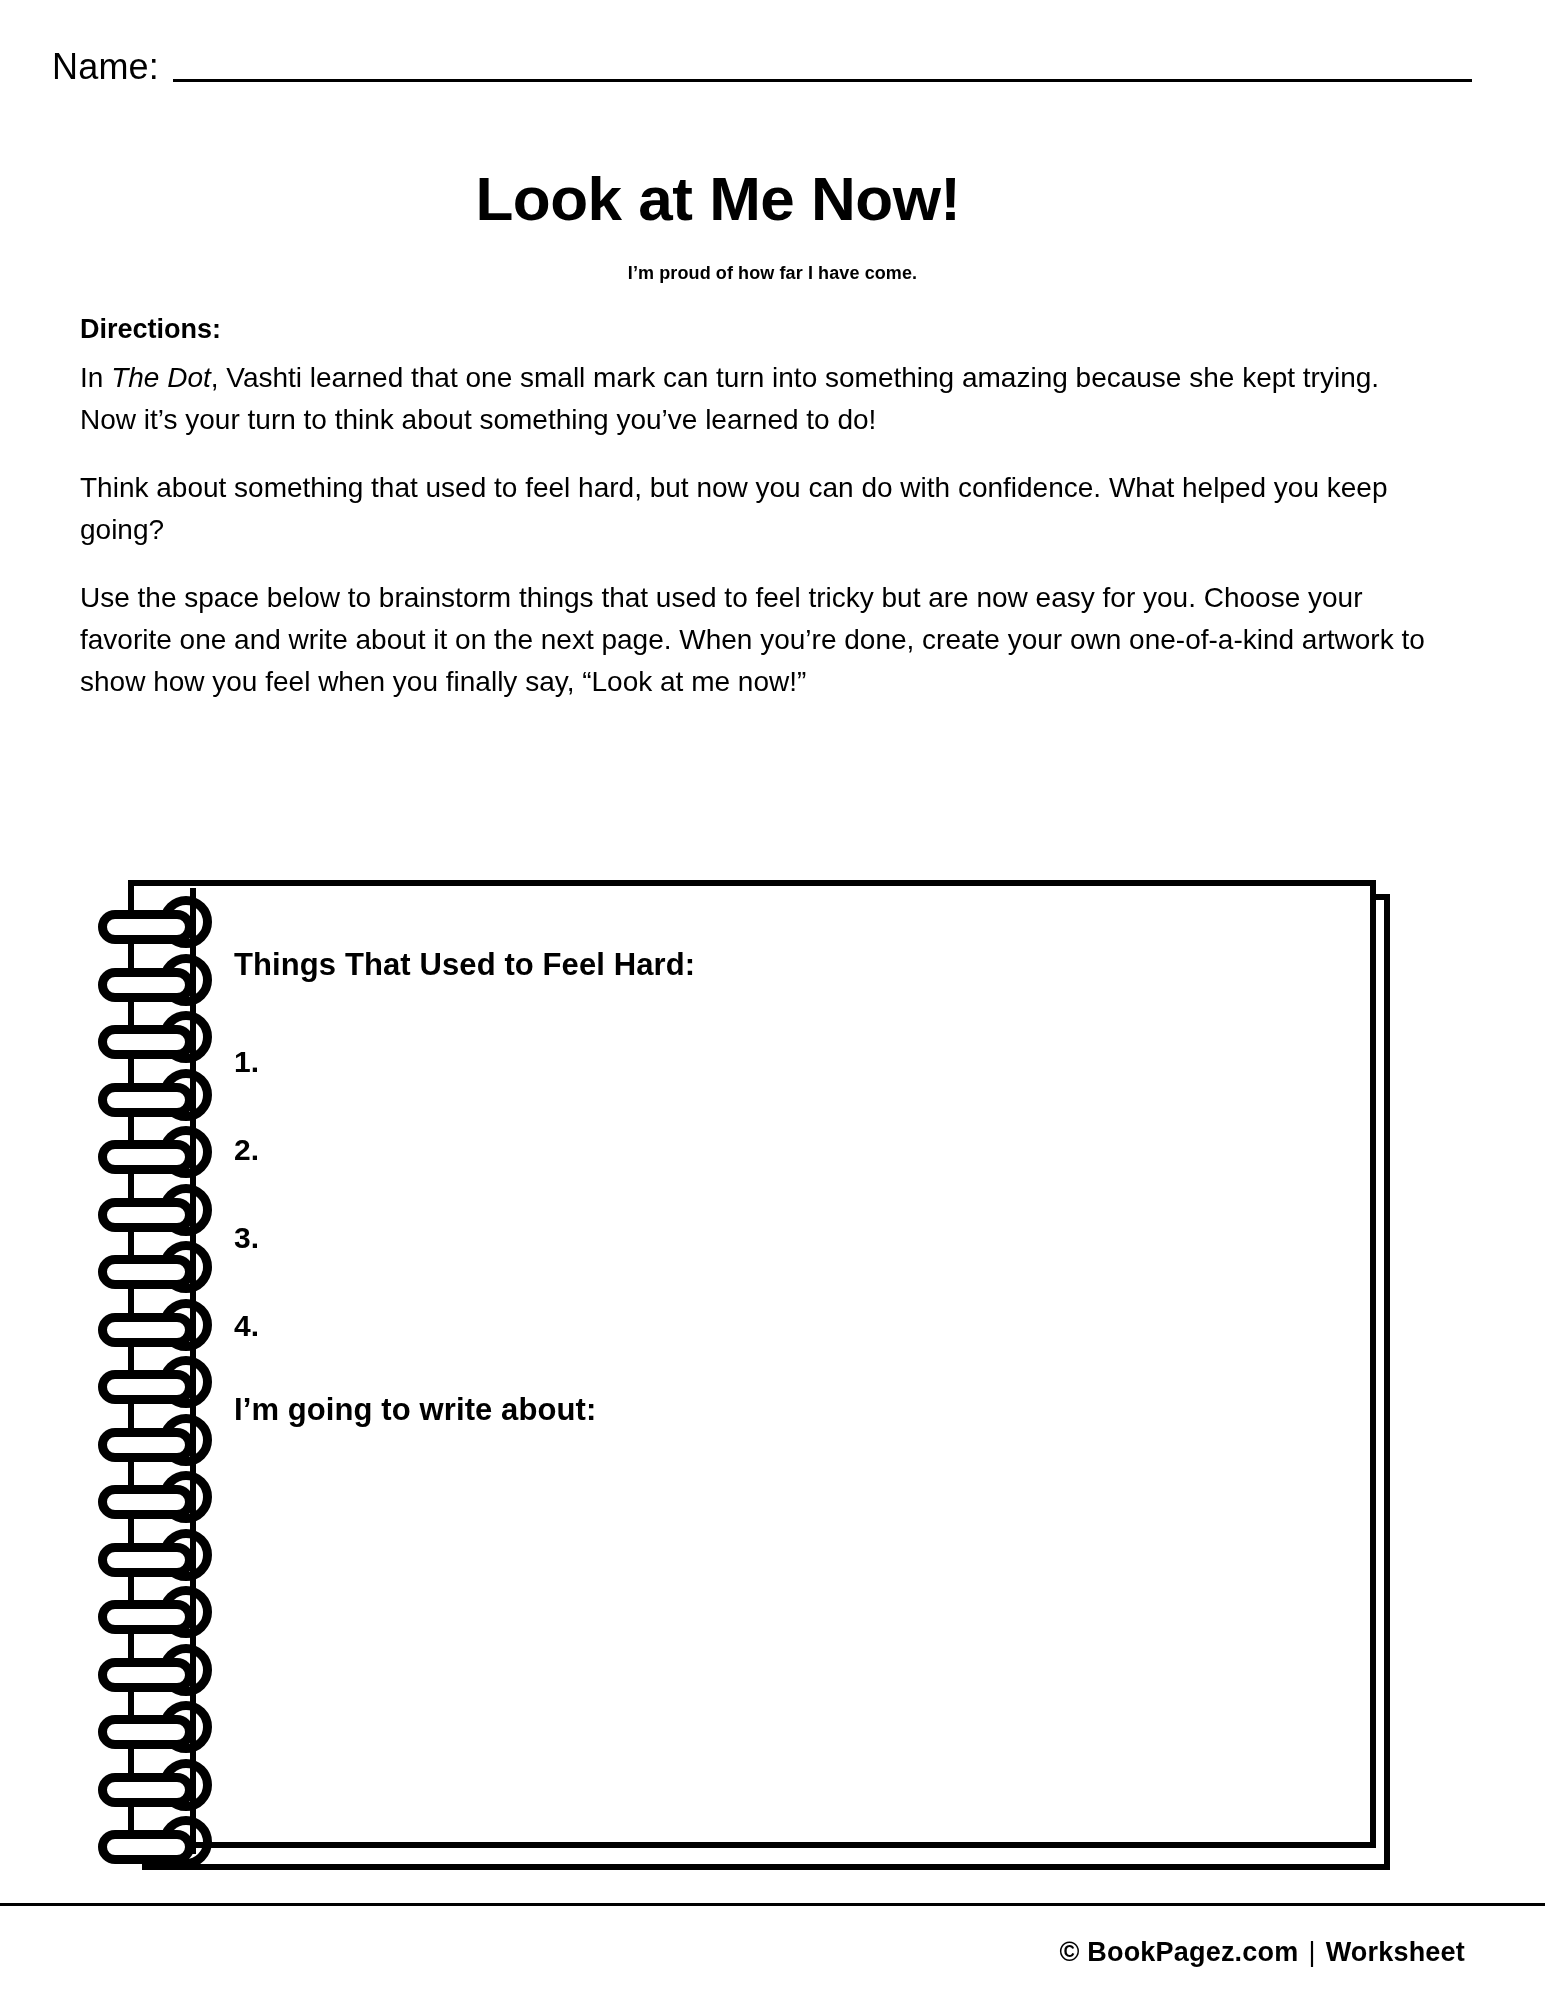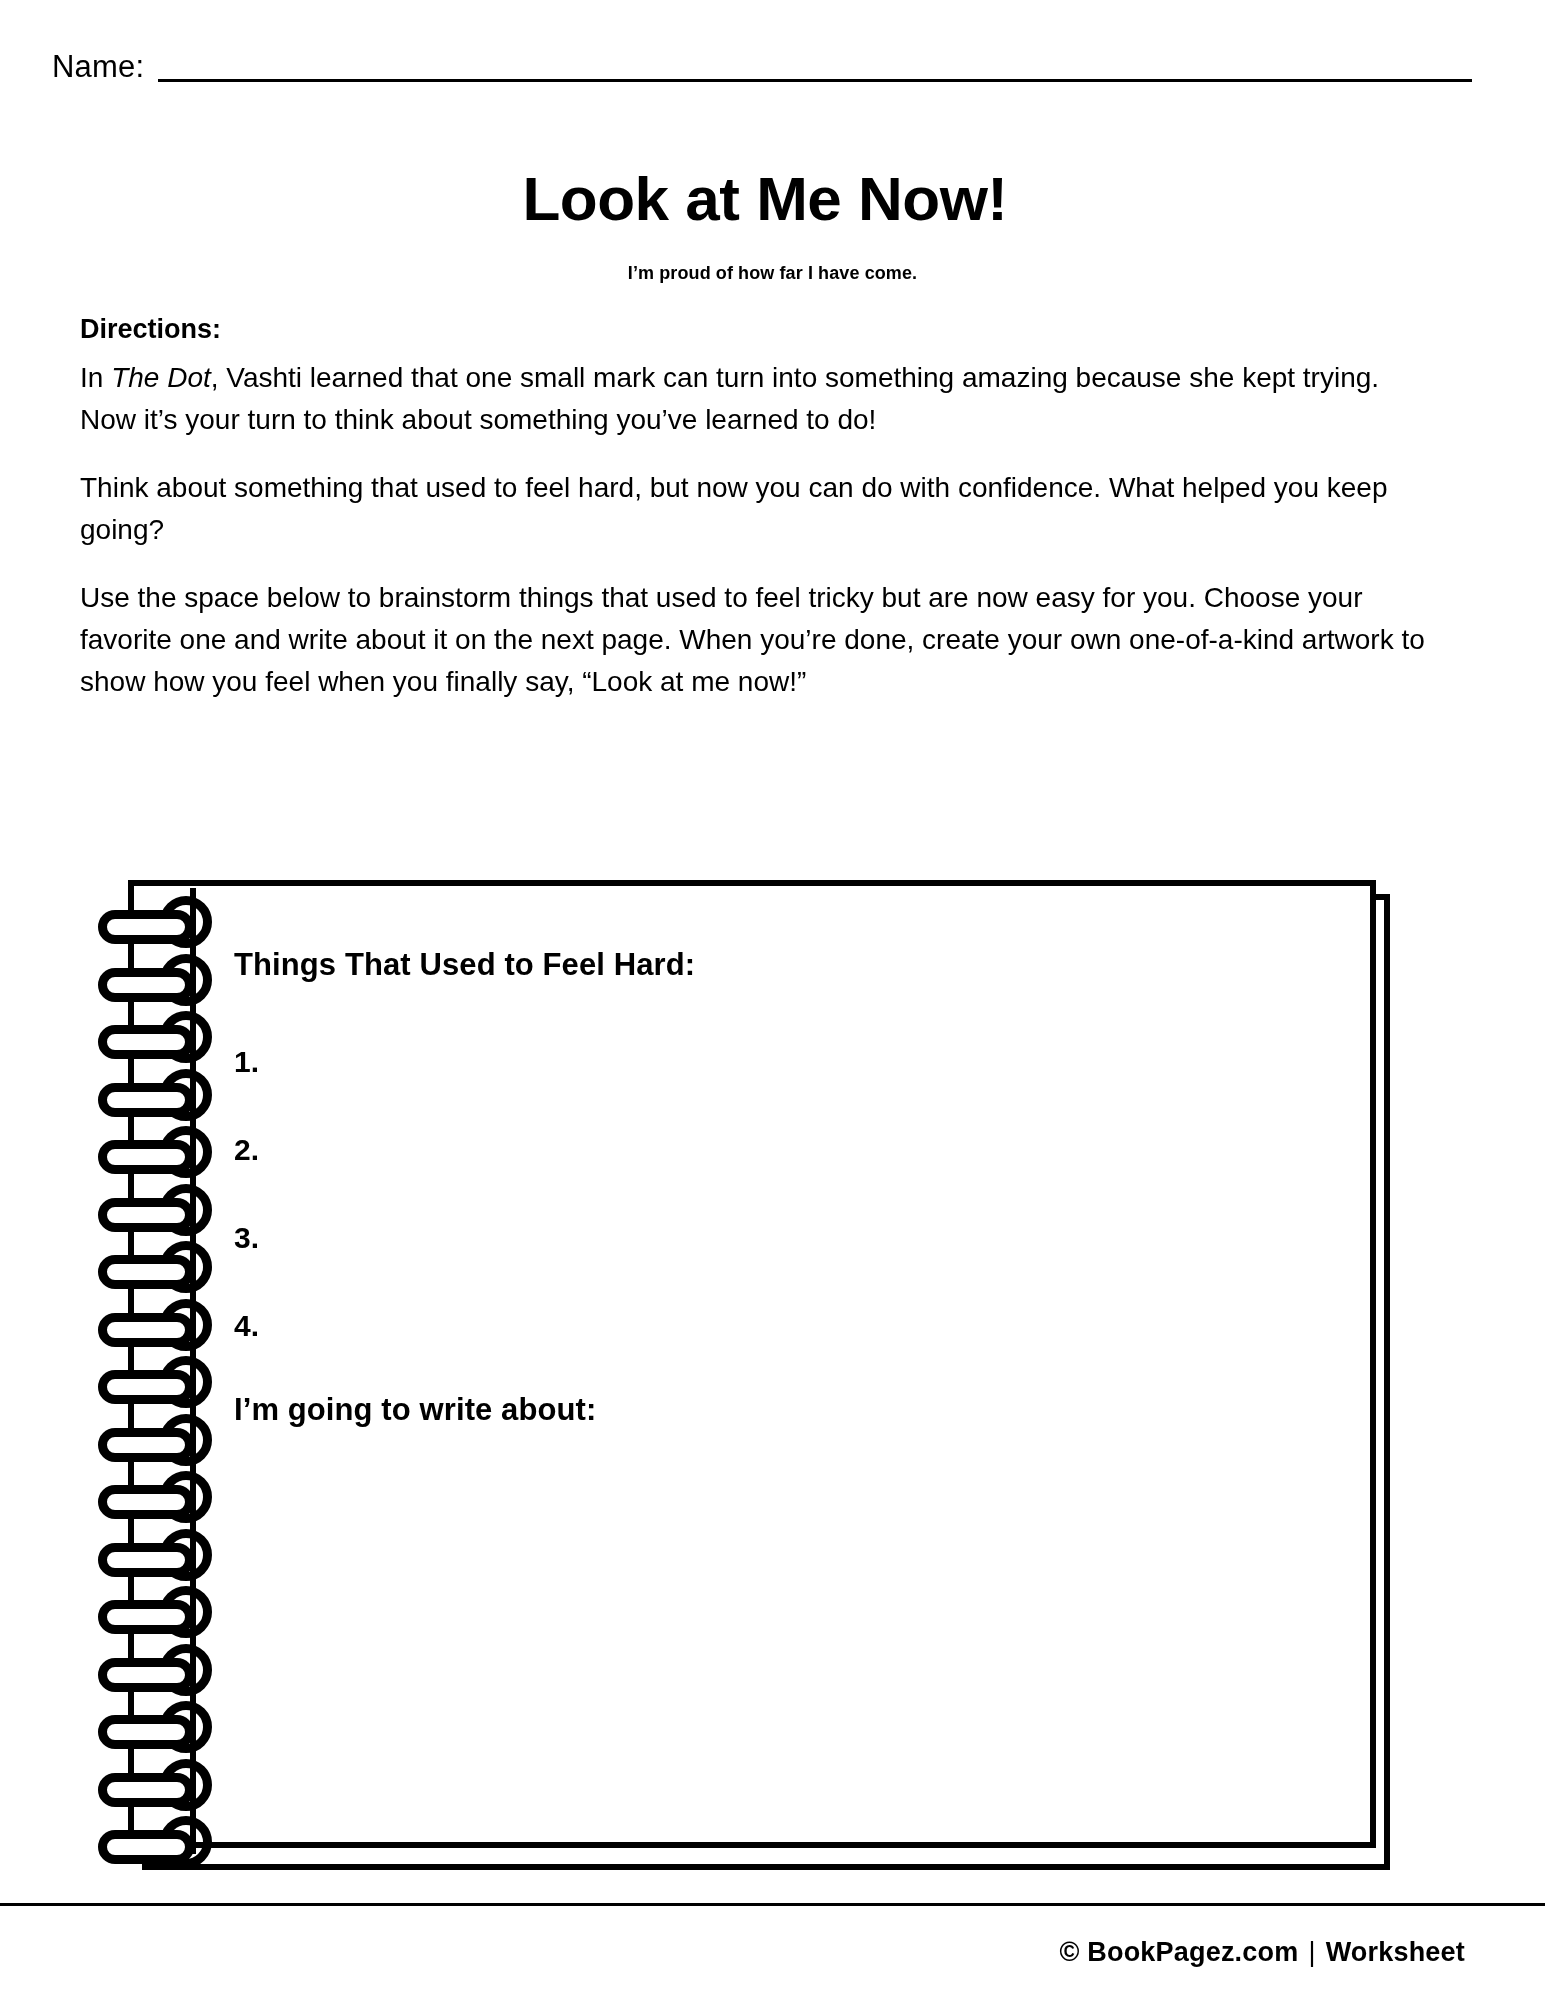--- a/index.html
+++ b/index.html
@@ -27,21 +27,21 @@
   .name-row {
     position: absolute;
     left: 52px;
     top: 38px;
     width: 1420px;
     height: 48px;
     display: flex;
     align-items: flex-end;
   }
   .name-label {
-    font-size: 31px;
+    font-size: 36px;
     line-height: 34px;
     letter-spacing: .2px;
     white-space: nowrap;
     padding-bottom: 2px;
   }
   .name-rule {
     flex: 1 1 auto;
     margin-left: 14px;
     border-bottom: 3px solid #000;
     height: 0;
@@ -52,21 +52,20 @@
   .title {
     position: absolute;
     left: 0;
     top: 122px;
     width: 1436px;
     text-align: center;
     font-size: 62px;
     line-height: 70px;
     font-weight: bold;
     letter-spacing: -0.5px;
-    padding-left: 47px;
   }
   .subtitle {
     position: absolute;
     left: 0;
     top: 258px;
     width: 1545px;
     text-align: center;
     font-size: 18px;
     line-height: 30px;
     font-weight: bold;

